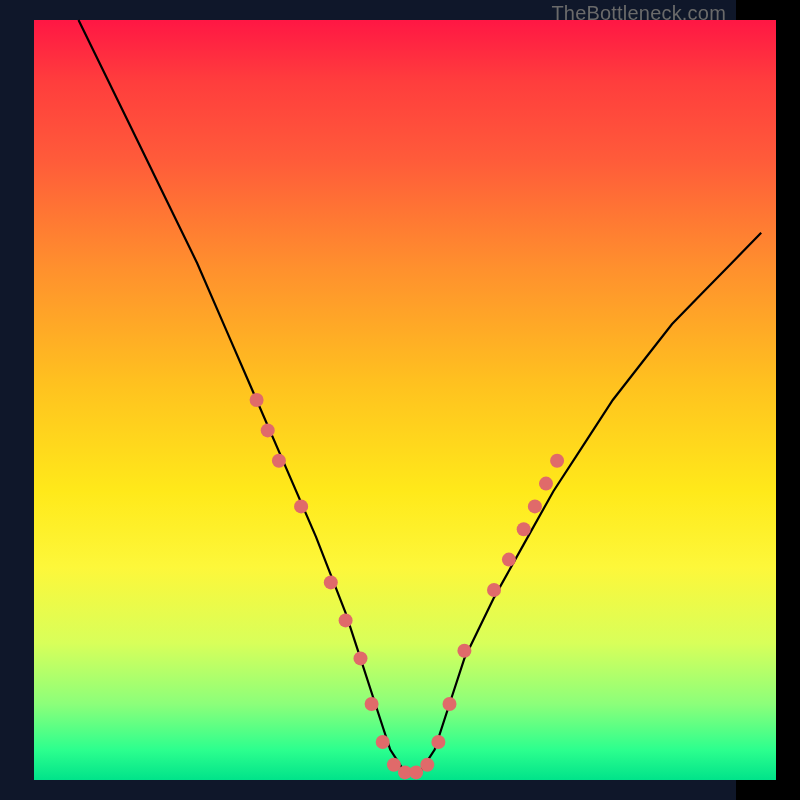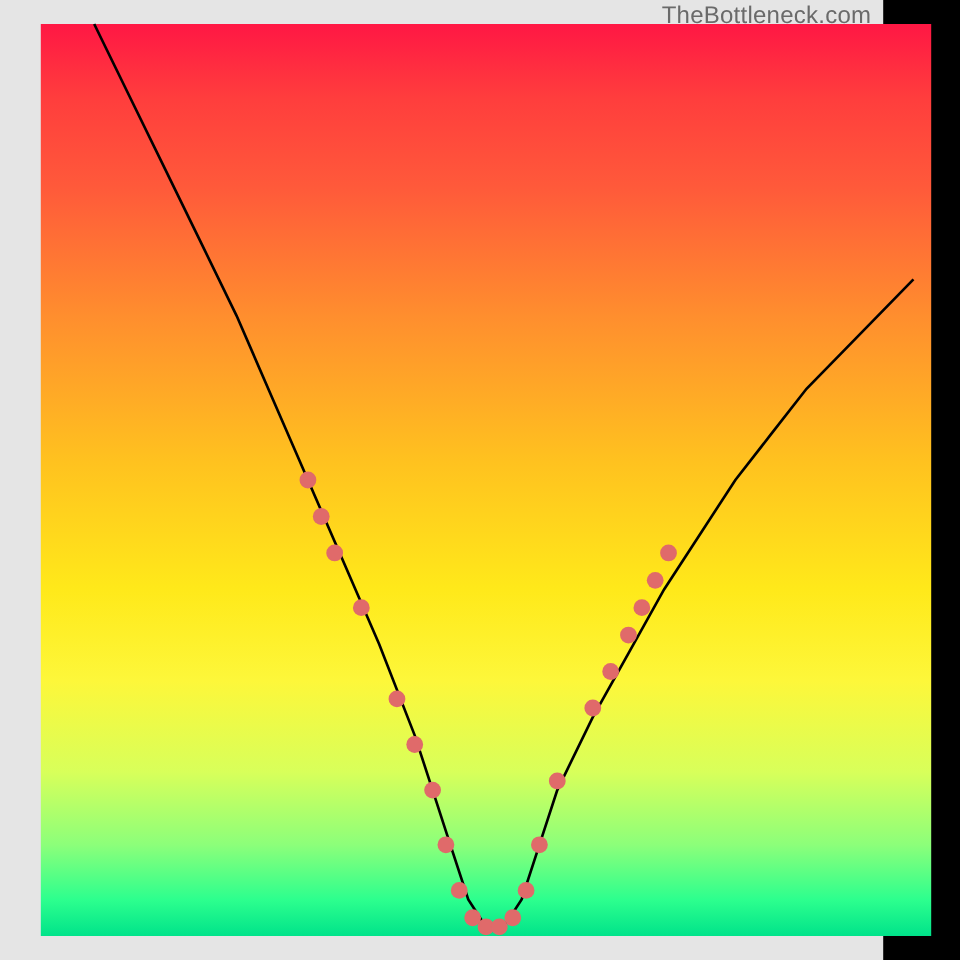--- a/index.html
+++ b/index.html
@@ -10,21 +10,21 @@
     overflow: hidden;
     background: #000;
     font-family: Arial, Helvetica, sans-serif;
   }
   .frame {
     position: absolute;
     left: 0;
     top: 0;
     width: 736px;
     height: 800px;
-    background: #e5e5e5;
+    background: #0f172a;
   }
   .plot-area {
     position: absolute;
     left: 34px;
     top: 20px;
     width: 742px;
     height: 760px;
     
     background: linear-gradient(to bottom,
       #ff1744 0%,

